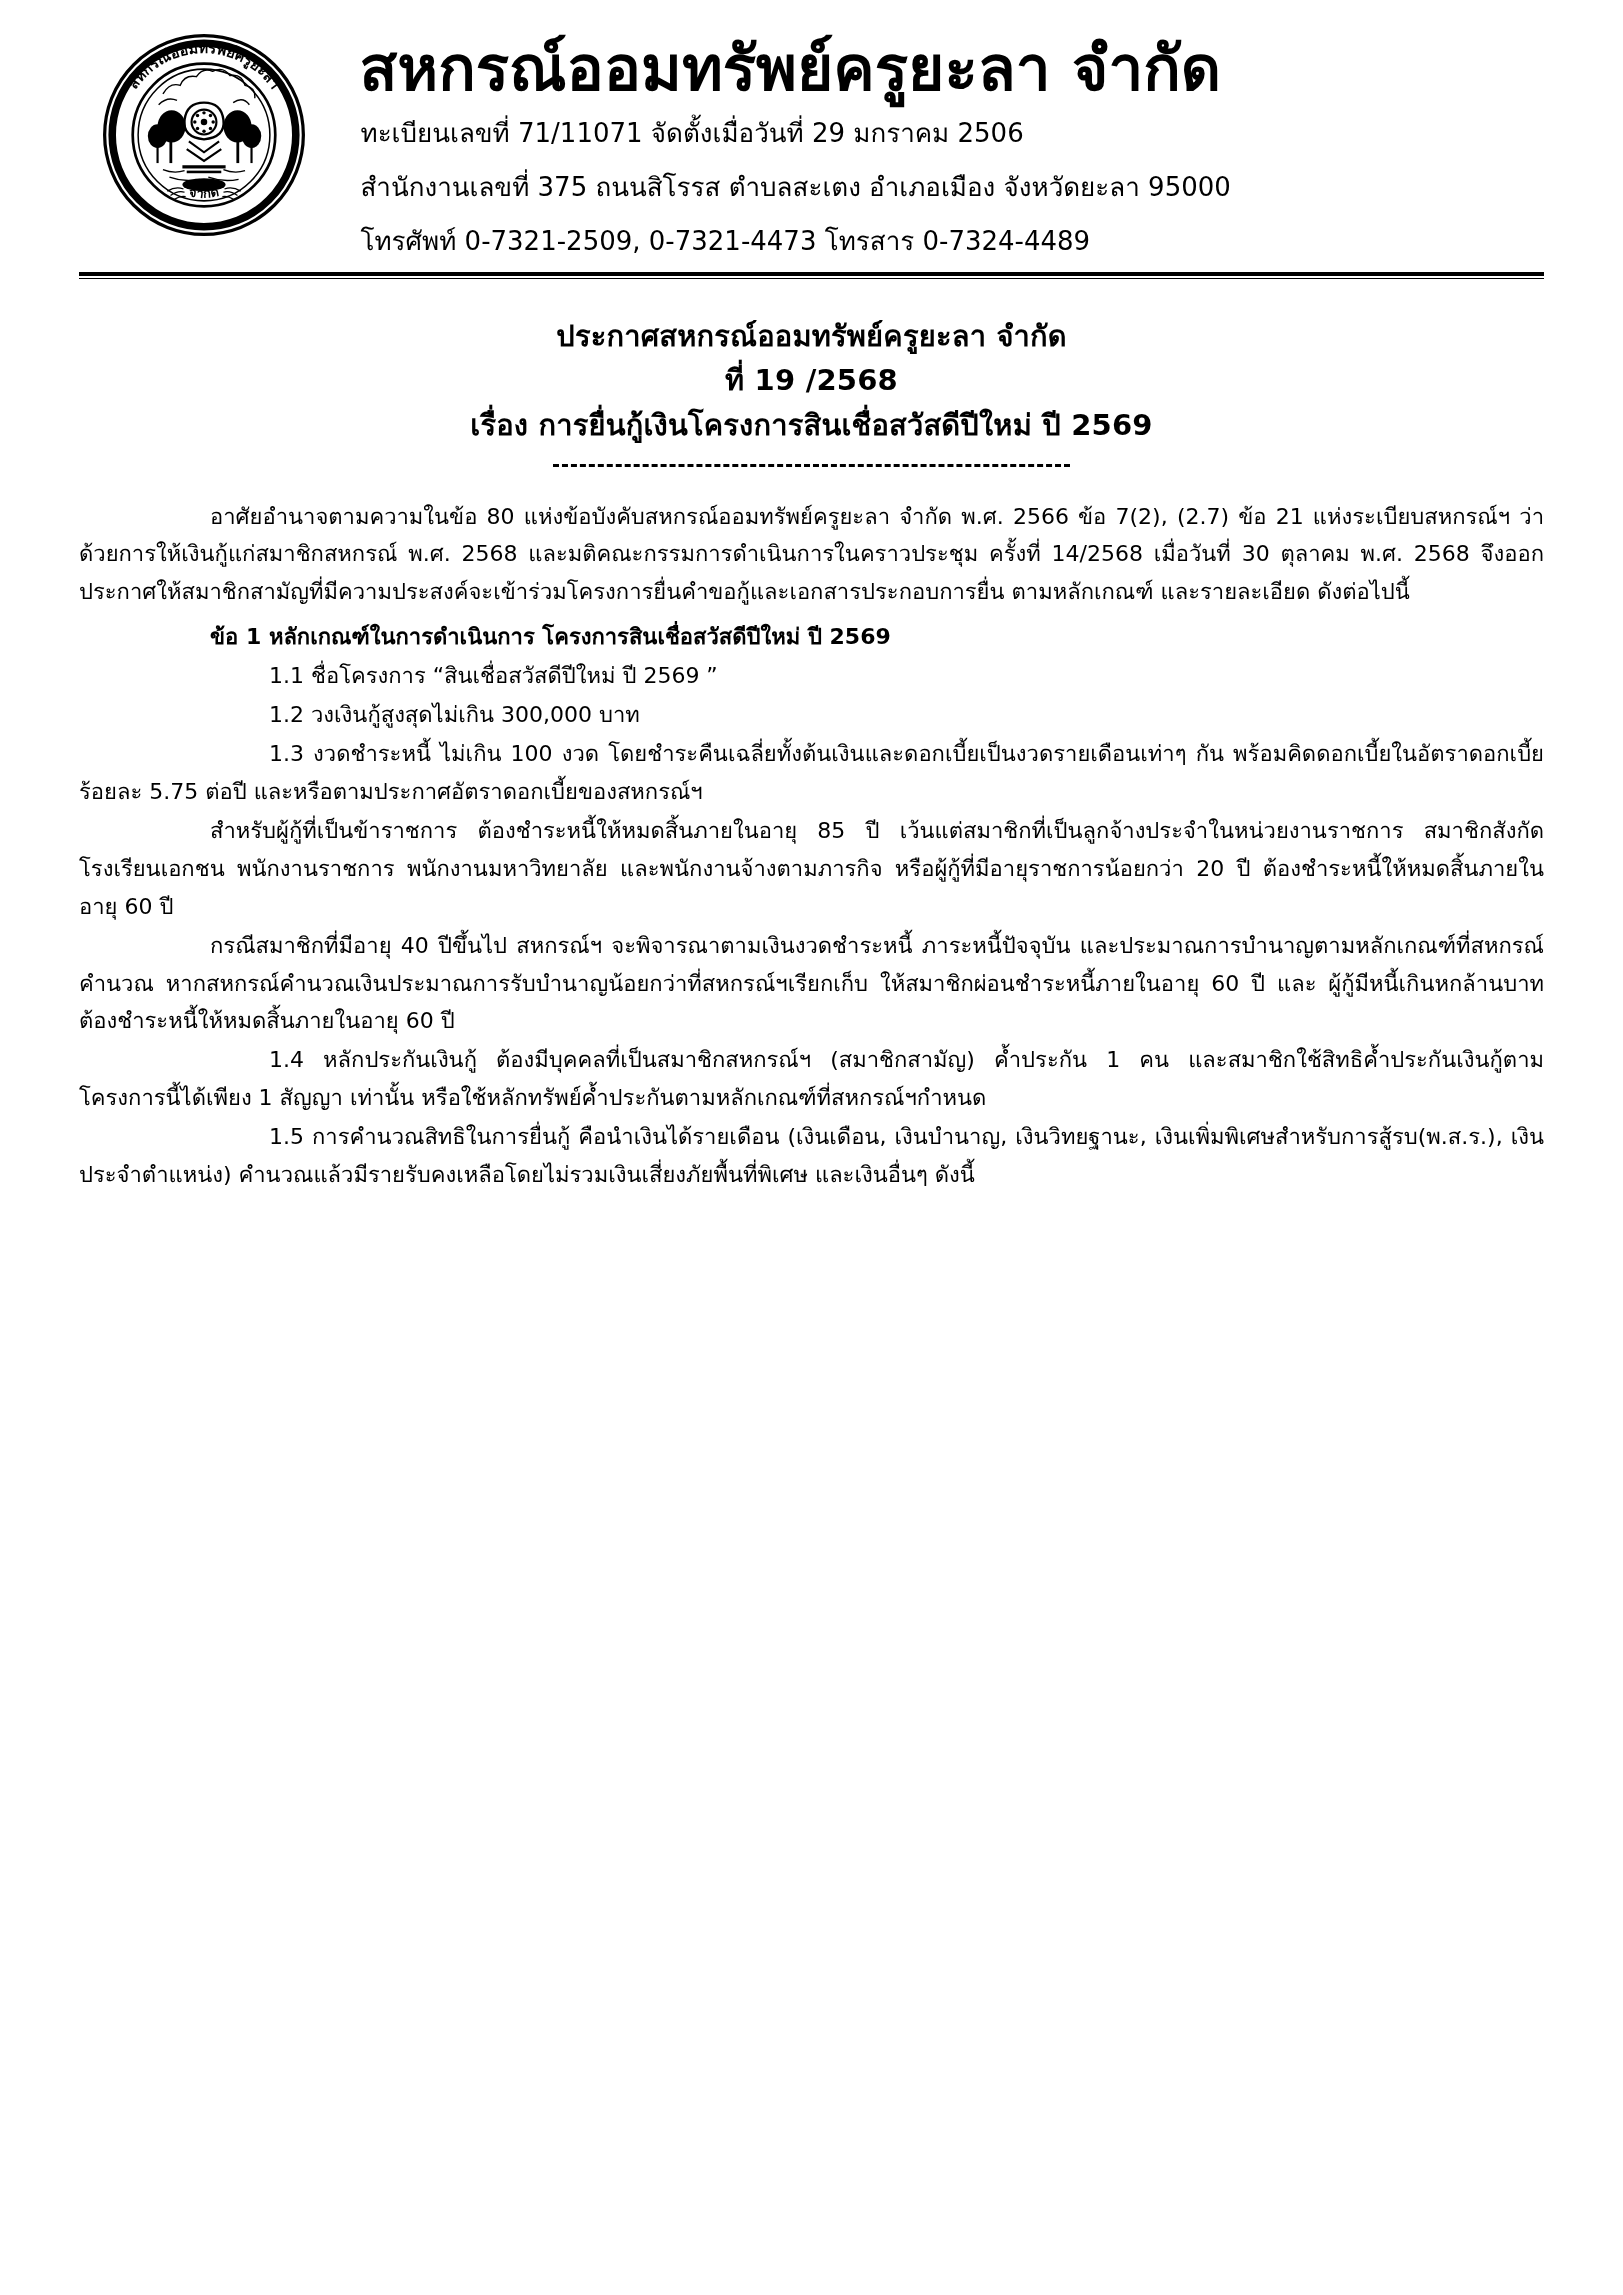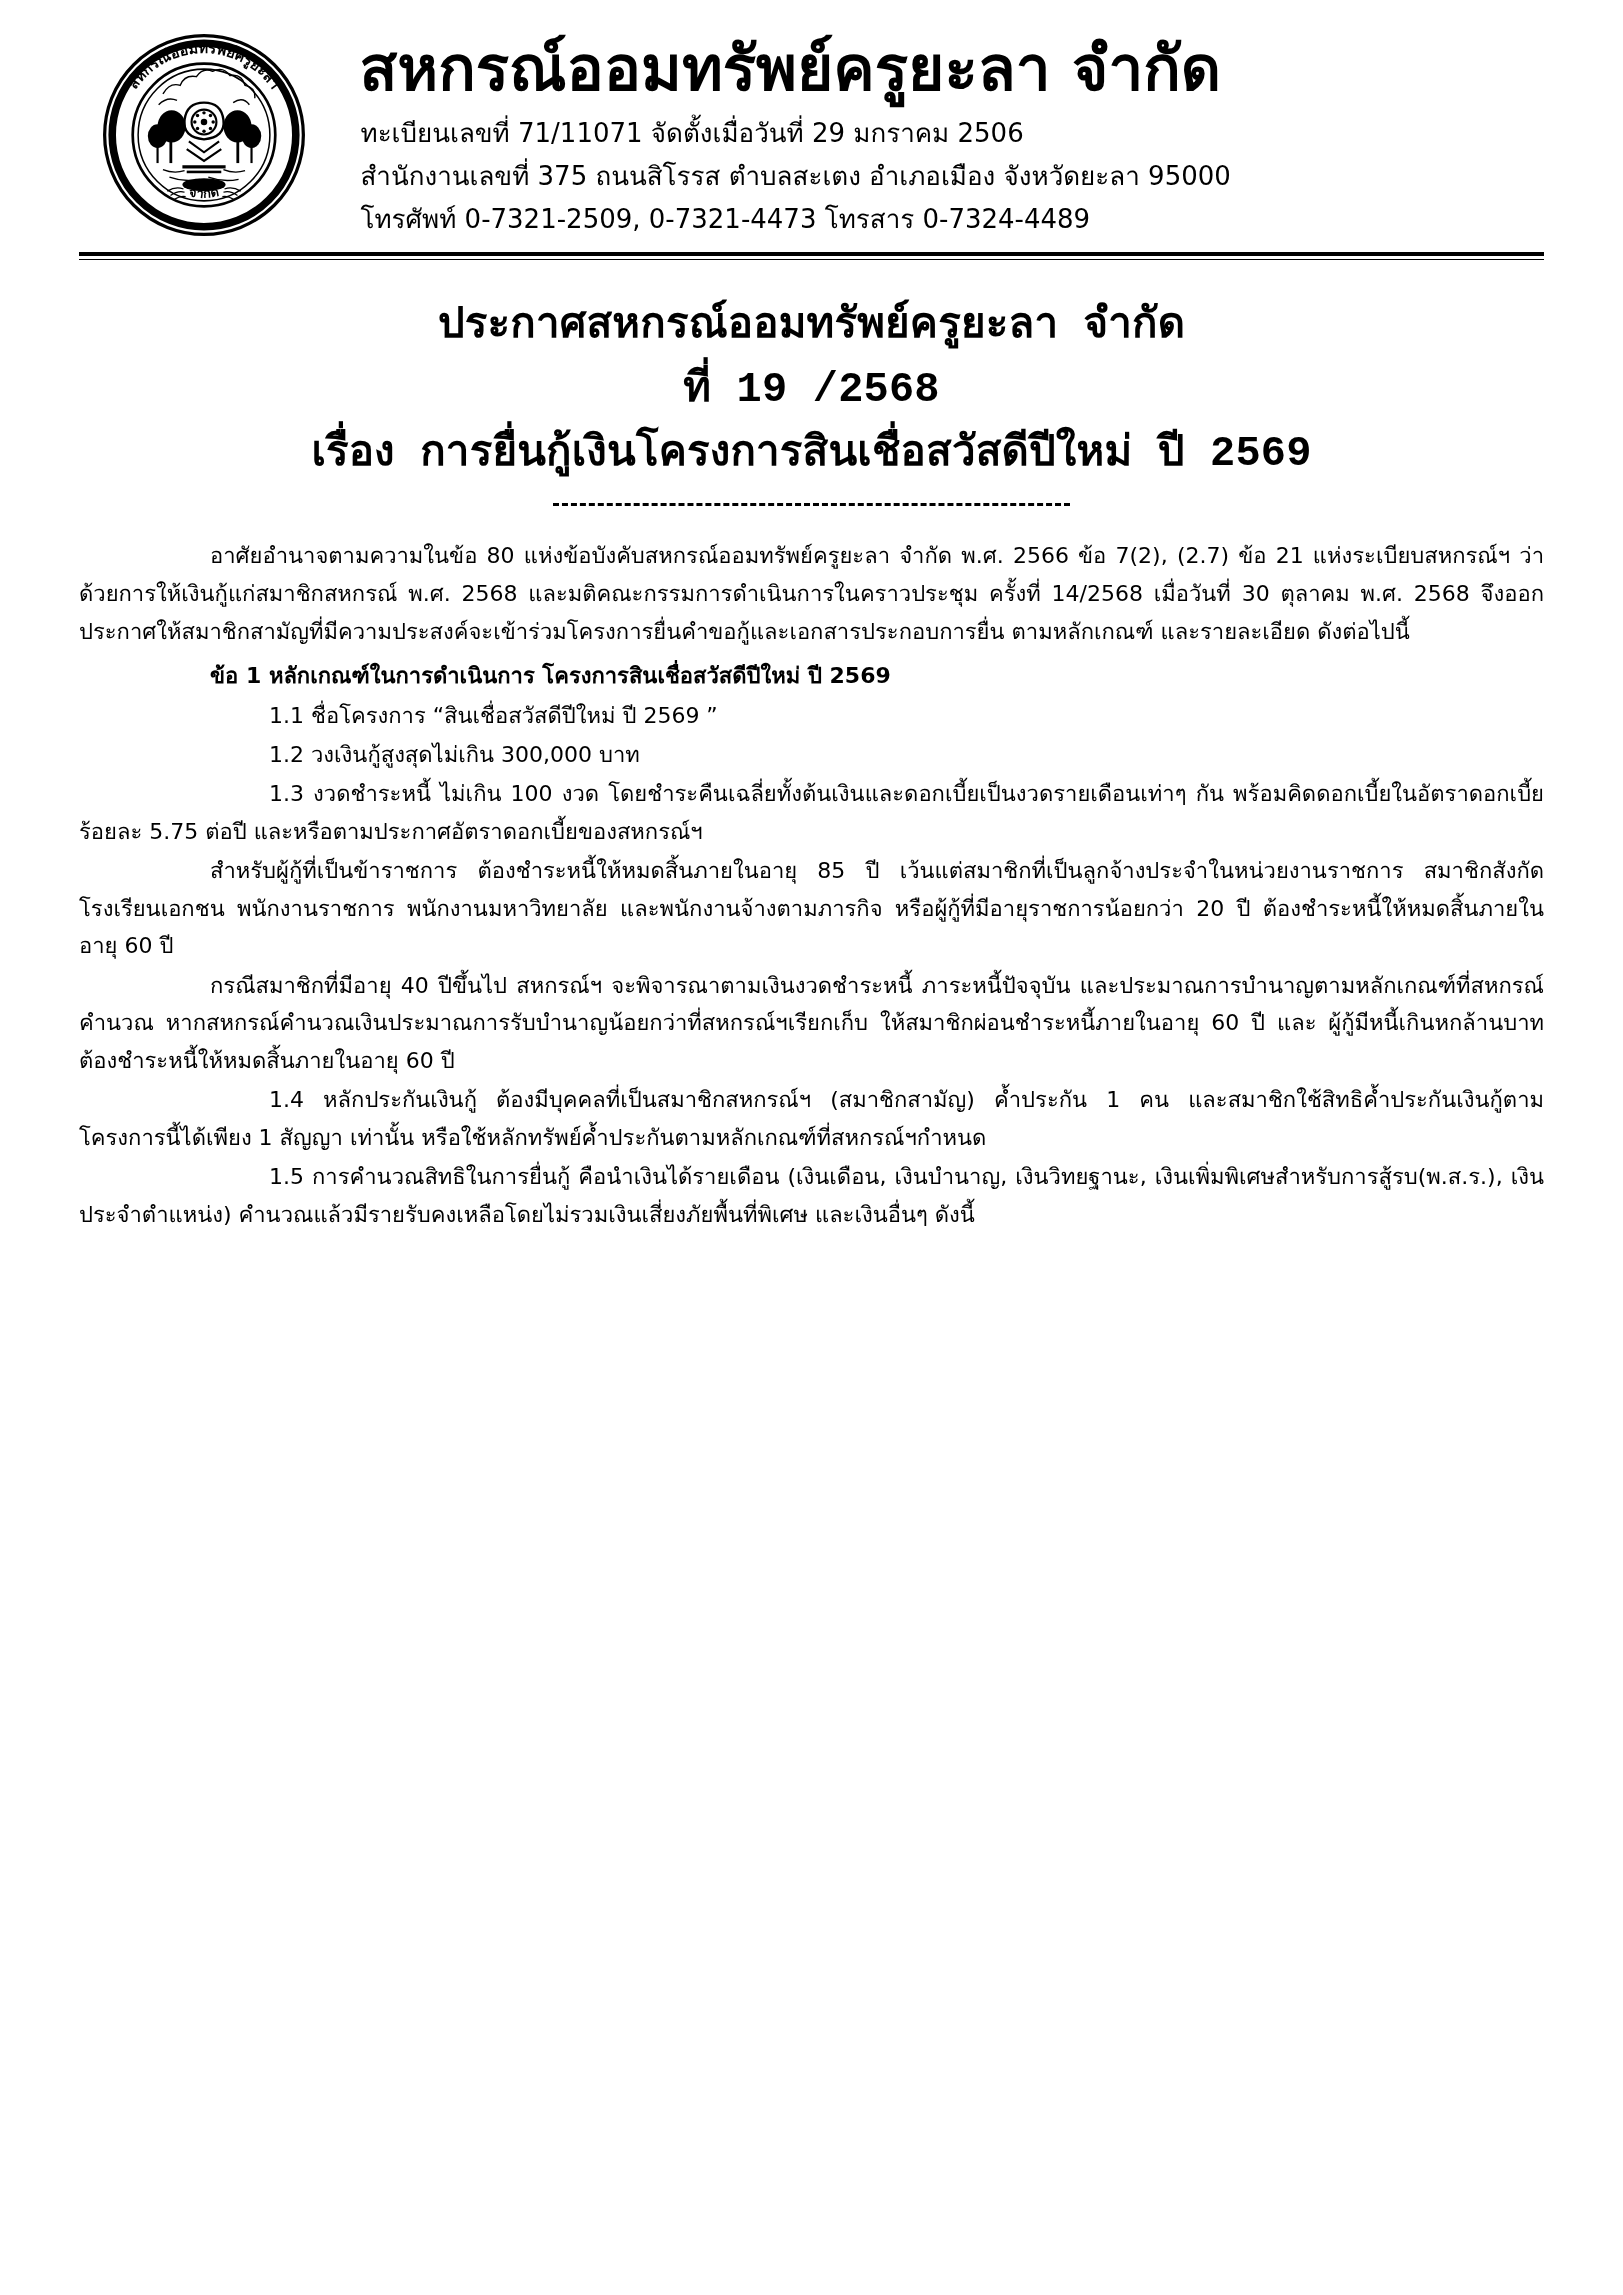--- a/index.html
+++ b/index.html
@@ -54,44 +54,43 @@
     letter-spacing: 0px;
     line-height: 1.12;
     white-space: nowrap;
     padding-left: 25px;
   }
   .head-line {
     font-size: 26px;
     line-height: 1.62;
     white-space: nowrap;
     padding-left: 26px;
-    margin-top: 1px;
+    margin-top: 12px;
   }
   .head-line.l1 { margin-top: 9px; }
 
   .rule {
     margin: 9.2px 79px 0 79px;
     border-top: 4.6px solid #000;
   }
   .rule-inner {
     margin: 2.6px 79px 0 79px;
     border-top: 1.3px solid #000;
   }
 
   
   .title-block {
     text-align: center;
     margin-top: 35px;
   }
   .title-line {
-    font-size: 42px;
+    font-size: 29px;
     font-weight: bold;
     line-height: 1.52;
     letter-spacing: 0.2px;
-    font-family: Liberation Mono, monospace;
   }
   .title-line.sub {
     font-weight: bold;
   }
   .separator {
     margin: 17px auto 0 auto;
     width: 517px;
     border-top: 3.3px dashed #000;
     height: 0;
   }

